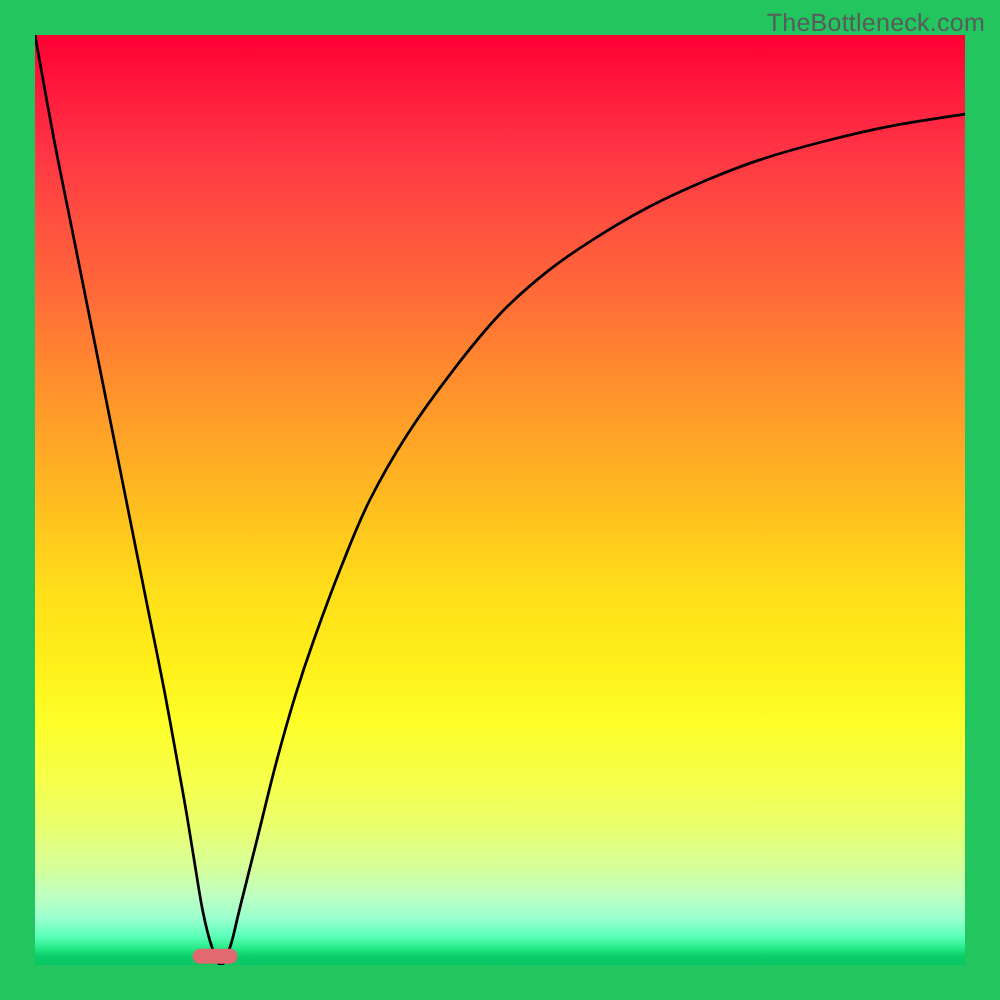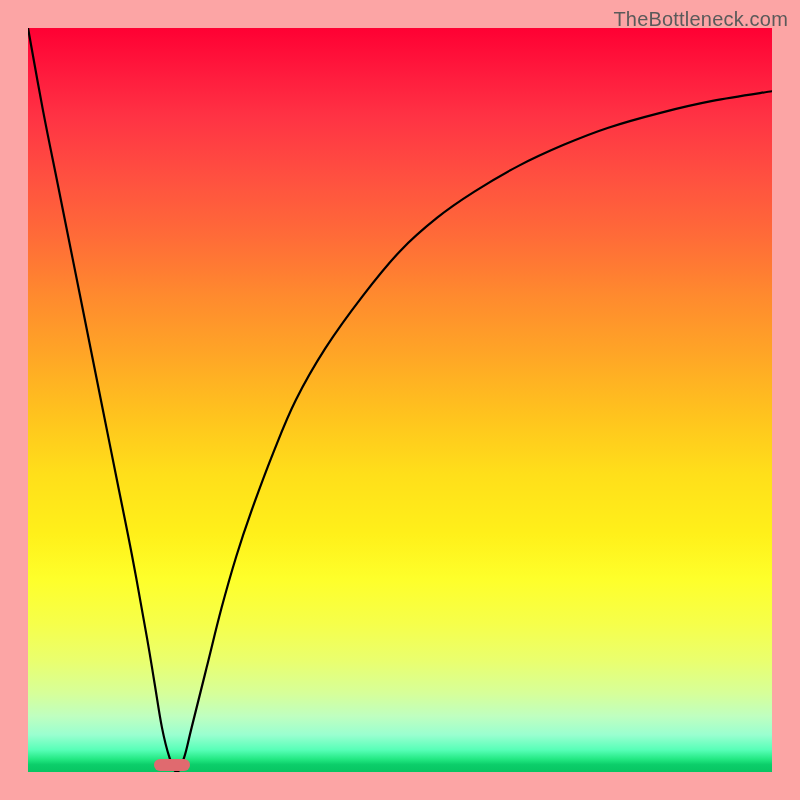--- a/index.html
+++ b/index.html
@@ -8,21 +8,21 @@
     width: 800px;
     height: 800px;
     overflow: hidden;
     font-family: Arial, Helvetica, sans-serif;
     background: #000;
   }
   .frame {
     position: relative;
     width: 800px;
     height: 800px;
-    background: #fca5a5;
+    background: #22c55e;
   }
   .plot {
     position: absolute;
     left: 28px;
     top: 28px;
     width: 744px;
     height: 744px;
     background: linear-gradient(to bottom,
       #ff0033 0%,
       #ff1a3d 6%,

